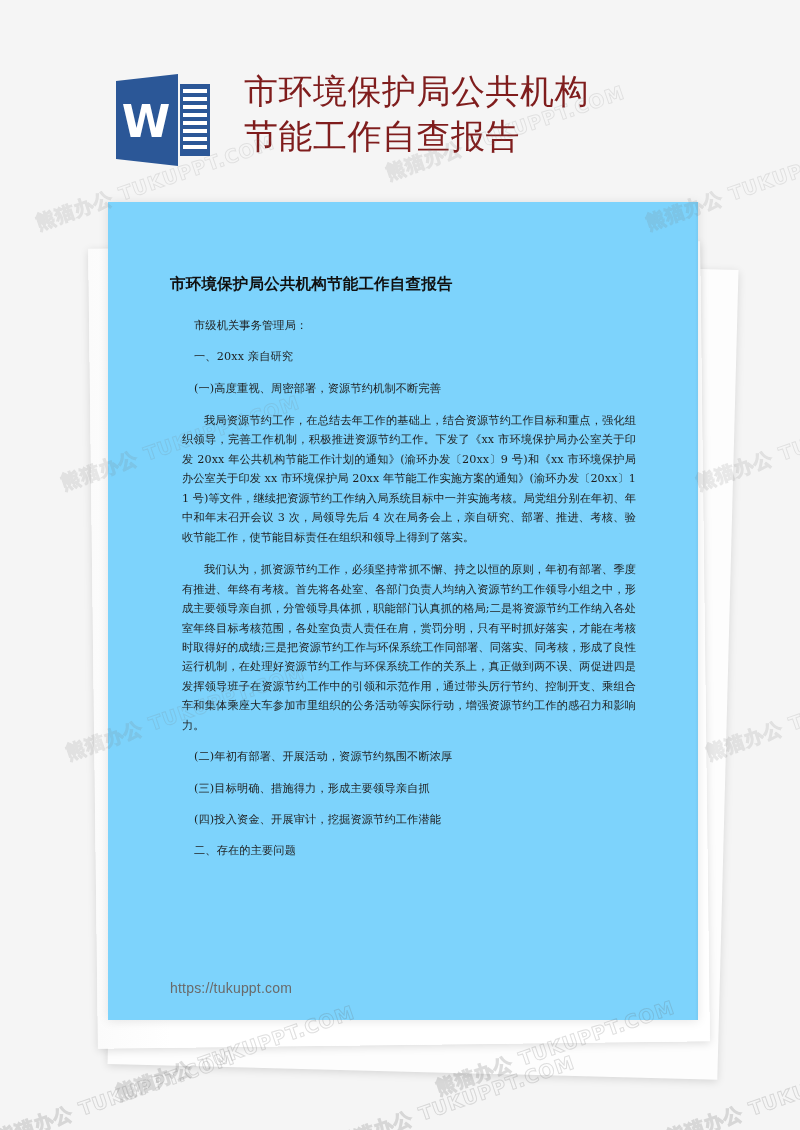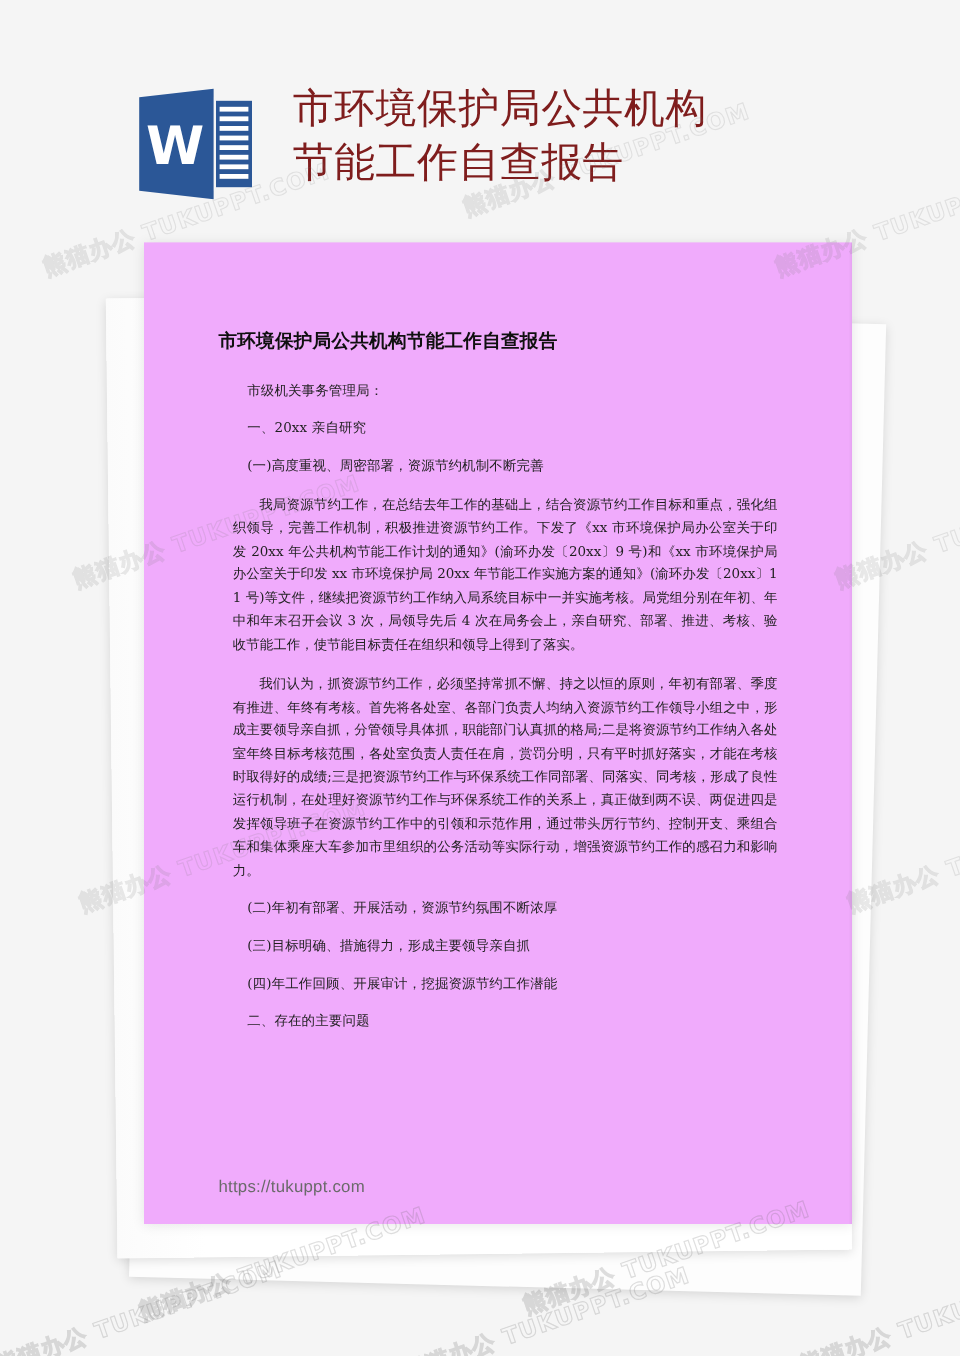--- a/index.html
+++ b/index.html
@@ -82,23 +82,23 @@
   }
   
   #sheet-back-bottom {
     left: 118px; top: 262px;
     width: 610px; height: 810px;
     transform: rotate(1.5deg);
     background: #fdfdfd;
   }
   #sheet-front {
     position: absolute;
-    left: 120px; top: 202px;
+    left: 108px; top: 202px;
     width: 590px; height: 818px;
-    background: #f0abfc;
+    background: #7dd3fc;
     box-shadow: 0 1px 10px rgba(0,0,0,0.10);
     z-index: 12;
     overflow: hidden;
   }
 
   
   #doc {
     position: absolute;
     left: 62px; top: 70px;
     width: 466px;
@@ -160,21 +160,21 @@
   <div id="sheet-front">
     <div id="doc">
       <h1 class="doc-title">市环境保护局公共机构节能工作自查报告</h1>
       <p class="doc-line indent">市级机关事务管理局：</p>
       <p class="doc-line indent">一、20xx 亲自研究</p>
       <p class="doc-line indent">(一)高度重视、周密部署，资源节约机制不断完善</p>
       <p class="doc-para">我局资源节约工作，在总结去年工作的基础上，结合资源节约工作目标和重点，强化组织领导，完善工作机制，积极推进资源节约工作。下发了《xx 市环境保护局办公室关于印发 20xx 年公共机构节能工作计划的通知》(渝环办发〔20xx〕9 号)和《xx 市环境保护局办公室关于印发 xx 市环境保护局 20xx 年节能工作实施方案的通知》(渝环办发〔20xx〕11 号)等文件，继续把资源节约工作纳入局系统目标中一并实施考核。局党组分别在年初、年中和年末召开会议 3 次，局领导先后 4 次在局务会上，亲自研究、部署、推进、考核、验收节能工作，使节能目标责任在组织和领导上得到了落实。</p>
       <p class="doc-para">我们认为，抓资源节约工作，必须坚持常抓不懈、持之以恒的原则，年初有部署、季度有推进、年终有考核。首先将各处室、各部门负责人均纳入资源节约工作领导小组之中，形成主要领导亲自抓，分管领导具体抓，职能部门认真抓的格局;二是将资源节约工作纳入各处室年终目标考核范围，各处室负责人责任在肩，赏罚分明，只有平时抓好落实，才能在考核时取得好的成绩;三是把资源节约工作与环保系统工作同部署、同落实、同考核，形成了良性运行机制，在处理好资源节约工作与环保系统工作的关系上，真正做到两不误、两促进四是发挥领导班子在资源节约工作中的引领和示范作用，通过带头厉行节约、控制开支、乘组合车和集体乘座大车参加市里组织的公务活动等实际行动，增强资源节约工作的感召力和影响力。</p>
       <p class="doc-line indent">(二)年初有部署、开展活动，资源节约氛围不断浓厚</p>
       <p class="doc-line indent">(三)目标明确、措施得力，形成主要领导亲自抓</p>
-      <p class="doc-line indent">(四)年工作回顾、开展审计，挖掘资源节约工作潜能</p>
+      <p class="doc-line indent">(四)投入资金、开展审计，挖掘资源节约工作潜能</p>
       <p class="doc-line indent">二、存在的主要问题</p>
     </div>
     <div id="doc-footer">https://tukuppt.com</div>
   </div>
 </div>
 
 <div id="header">
 
   <div id="word-icon">
     <svg viewBox="0 0 100 100" width="100" height="100" aria-hidden="true">

